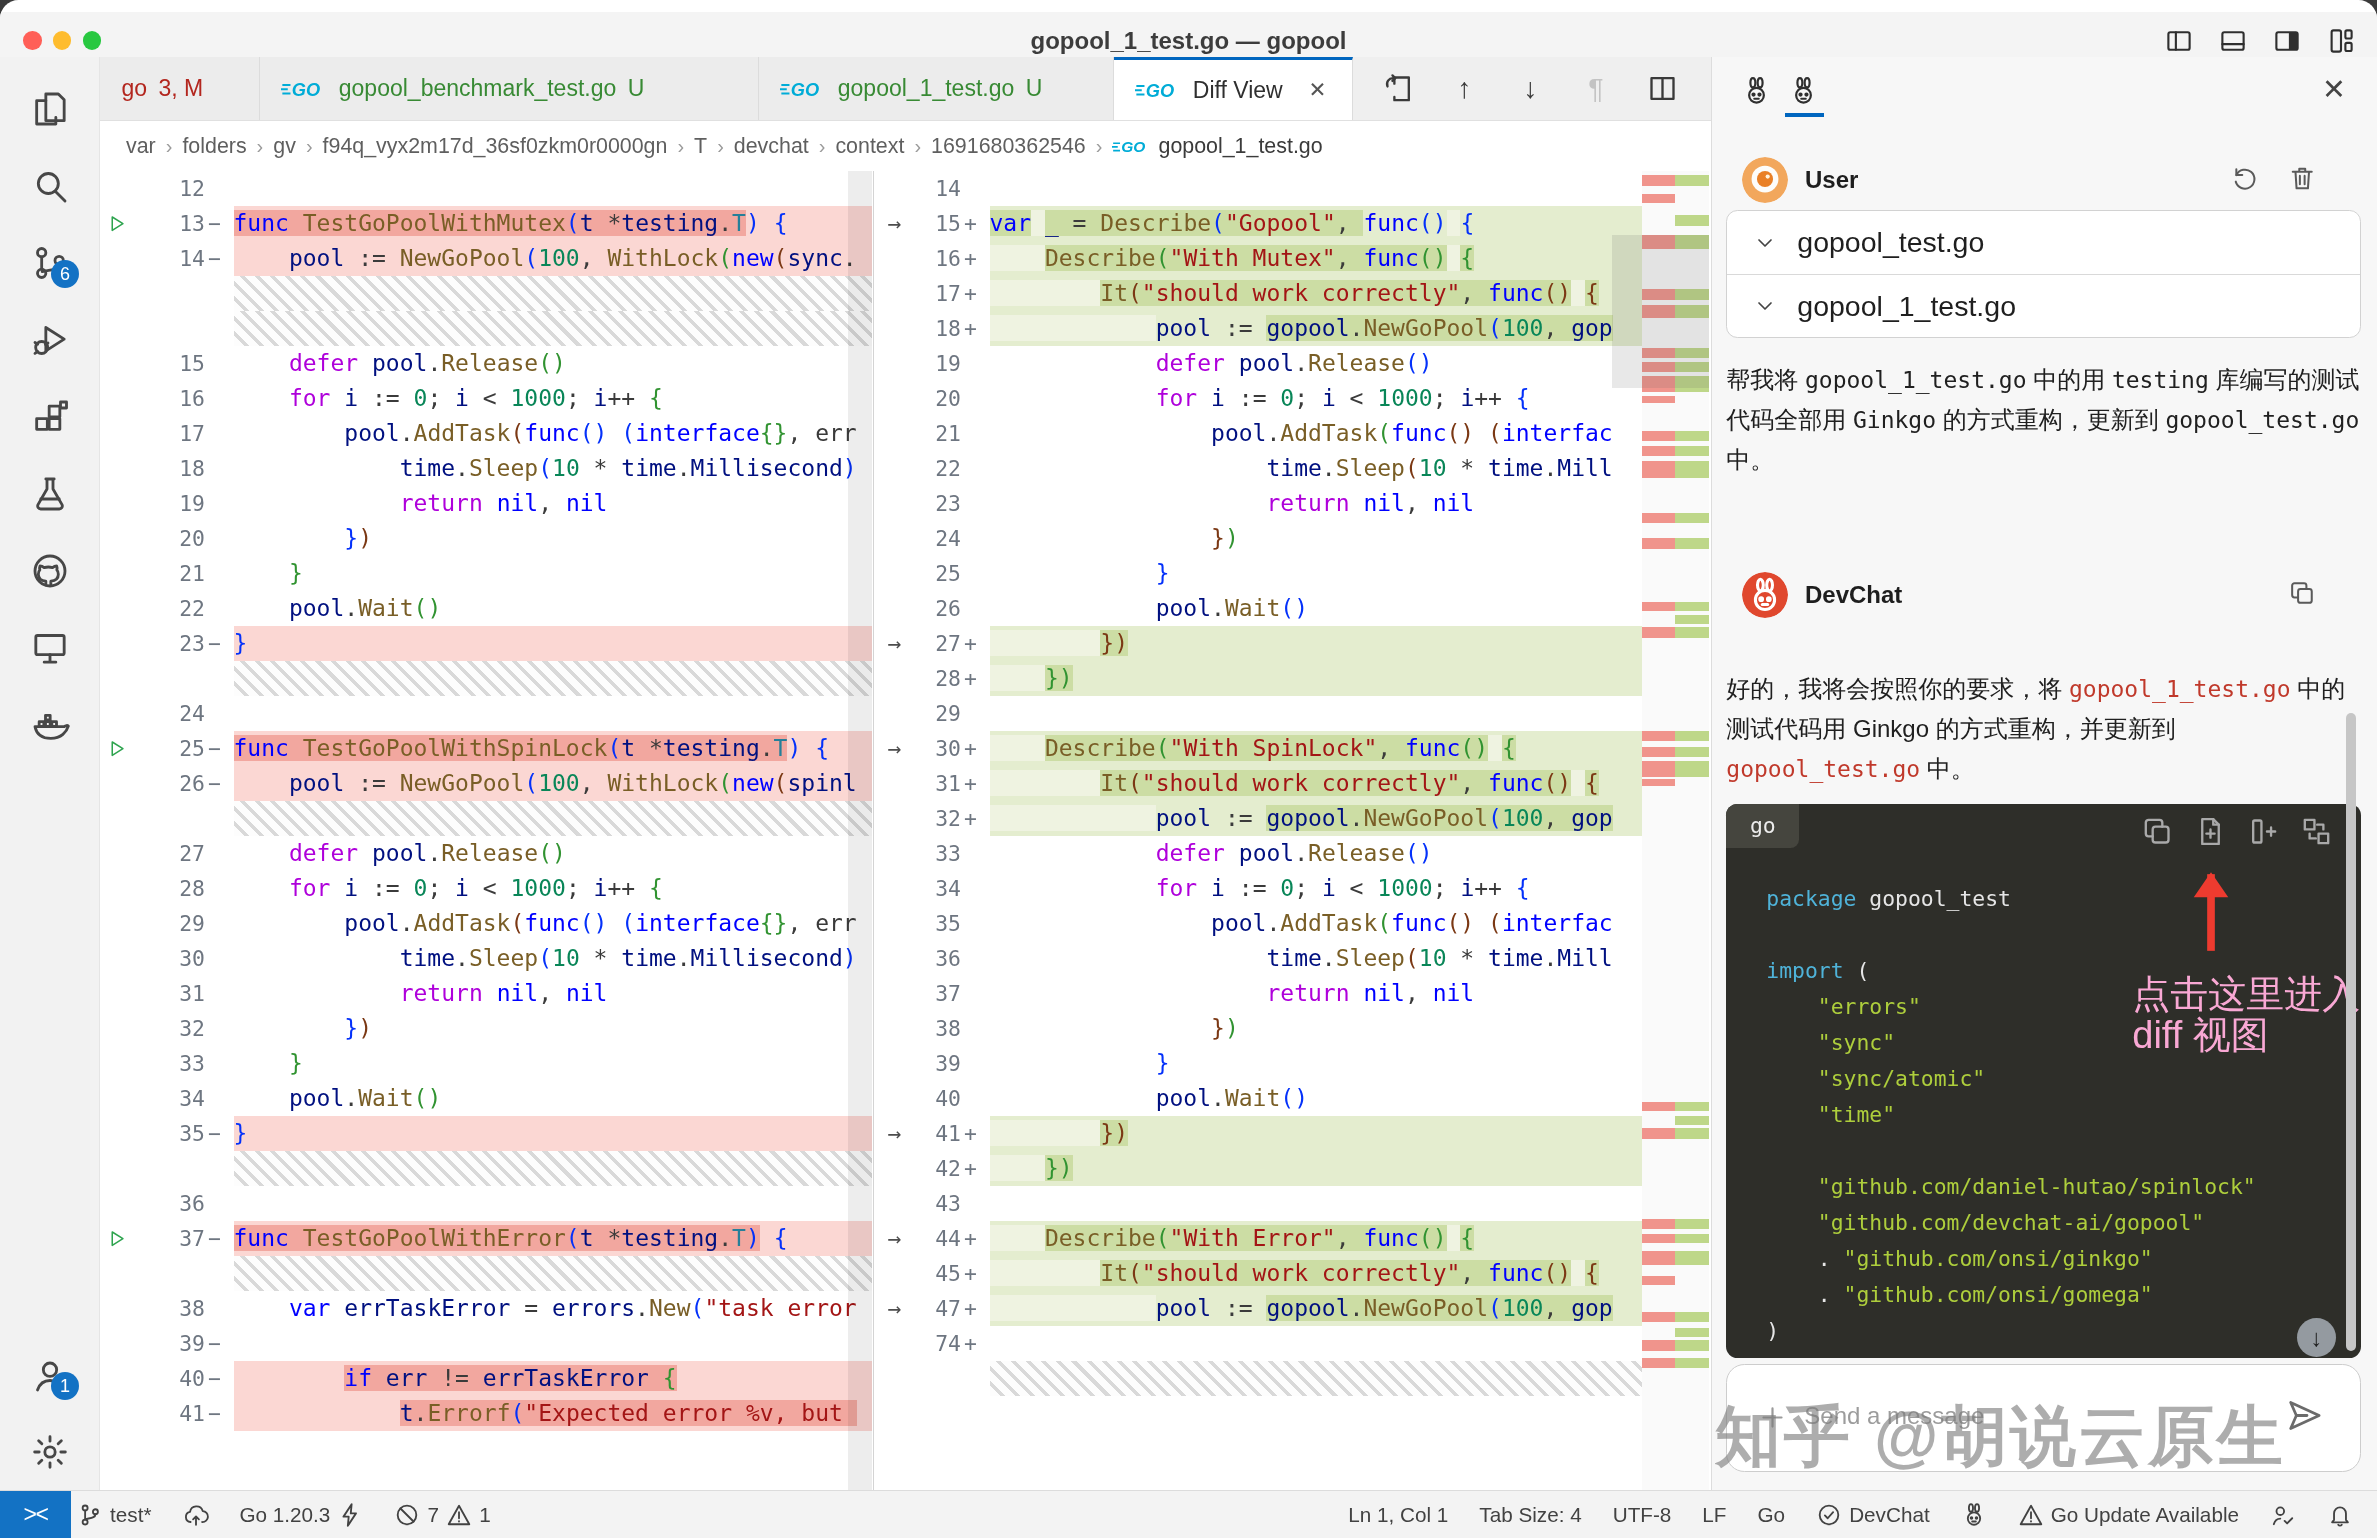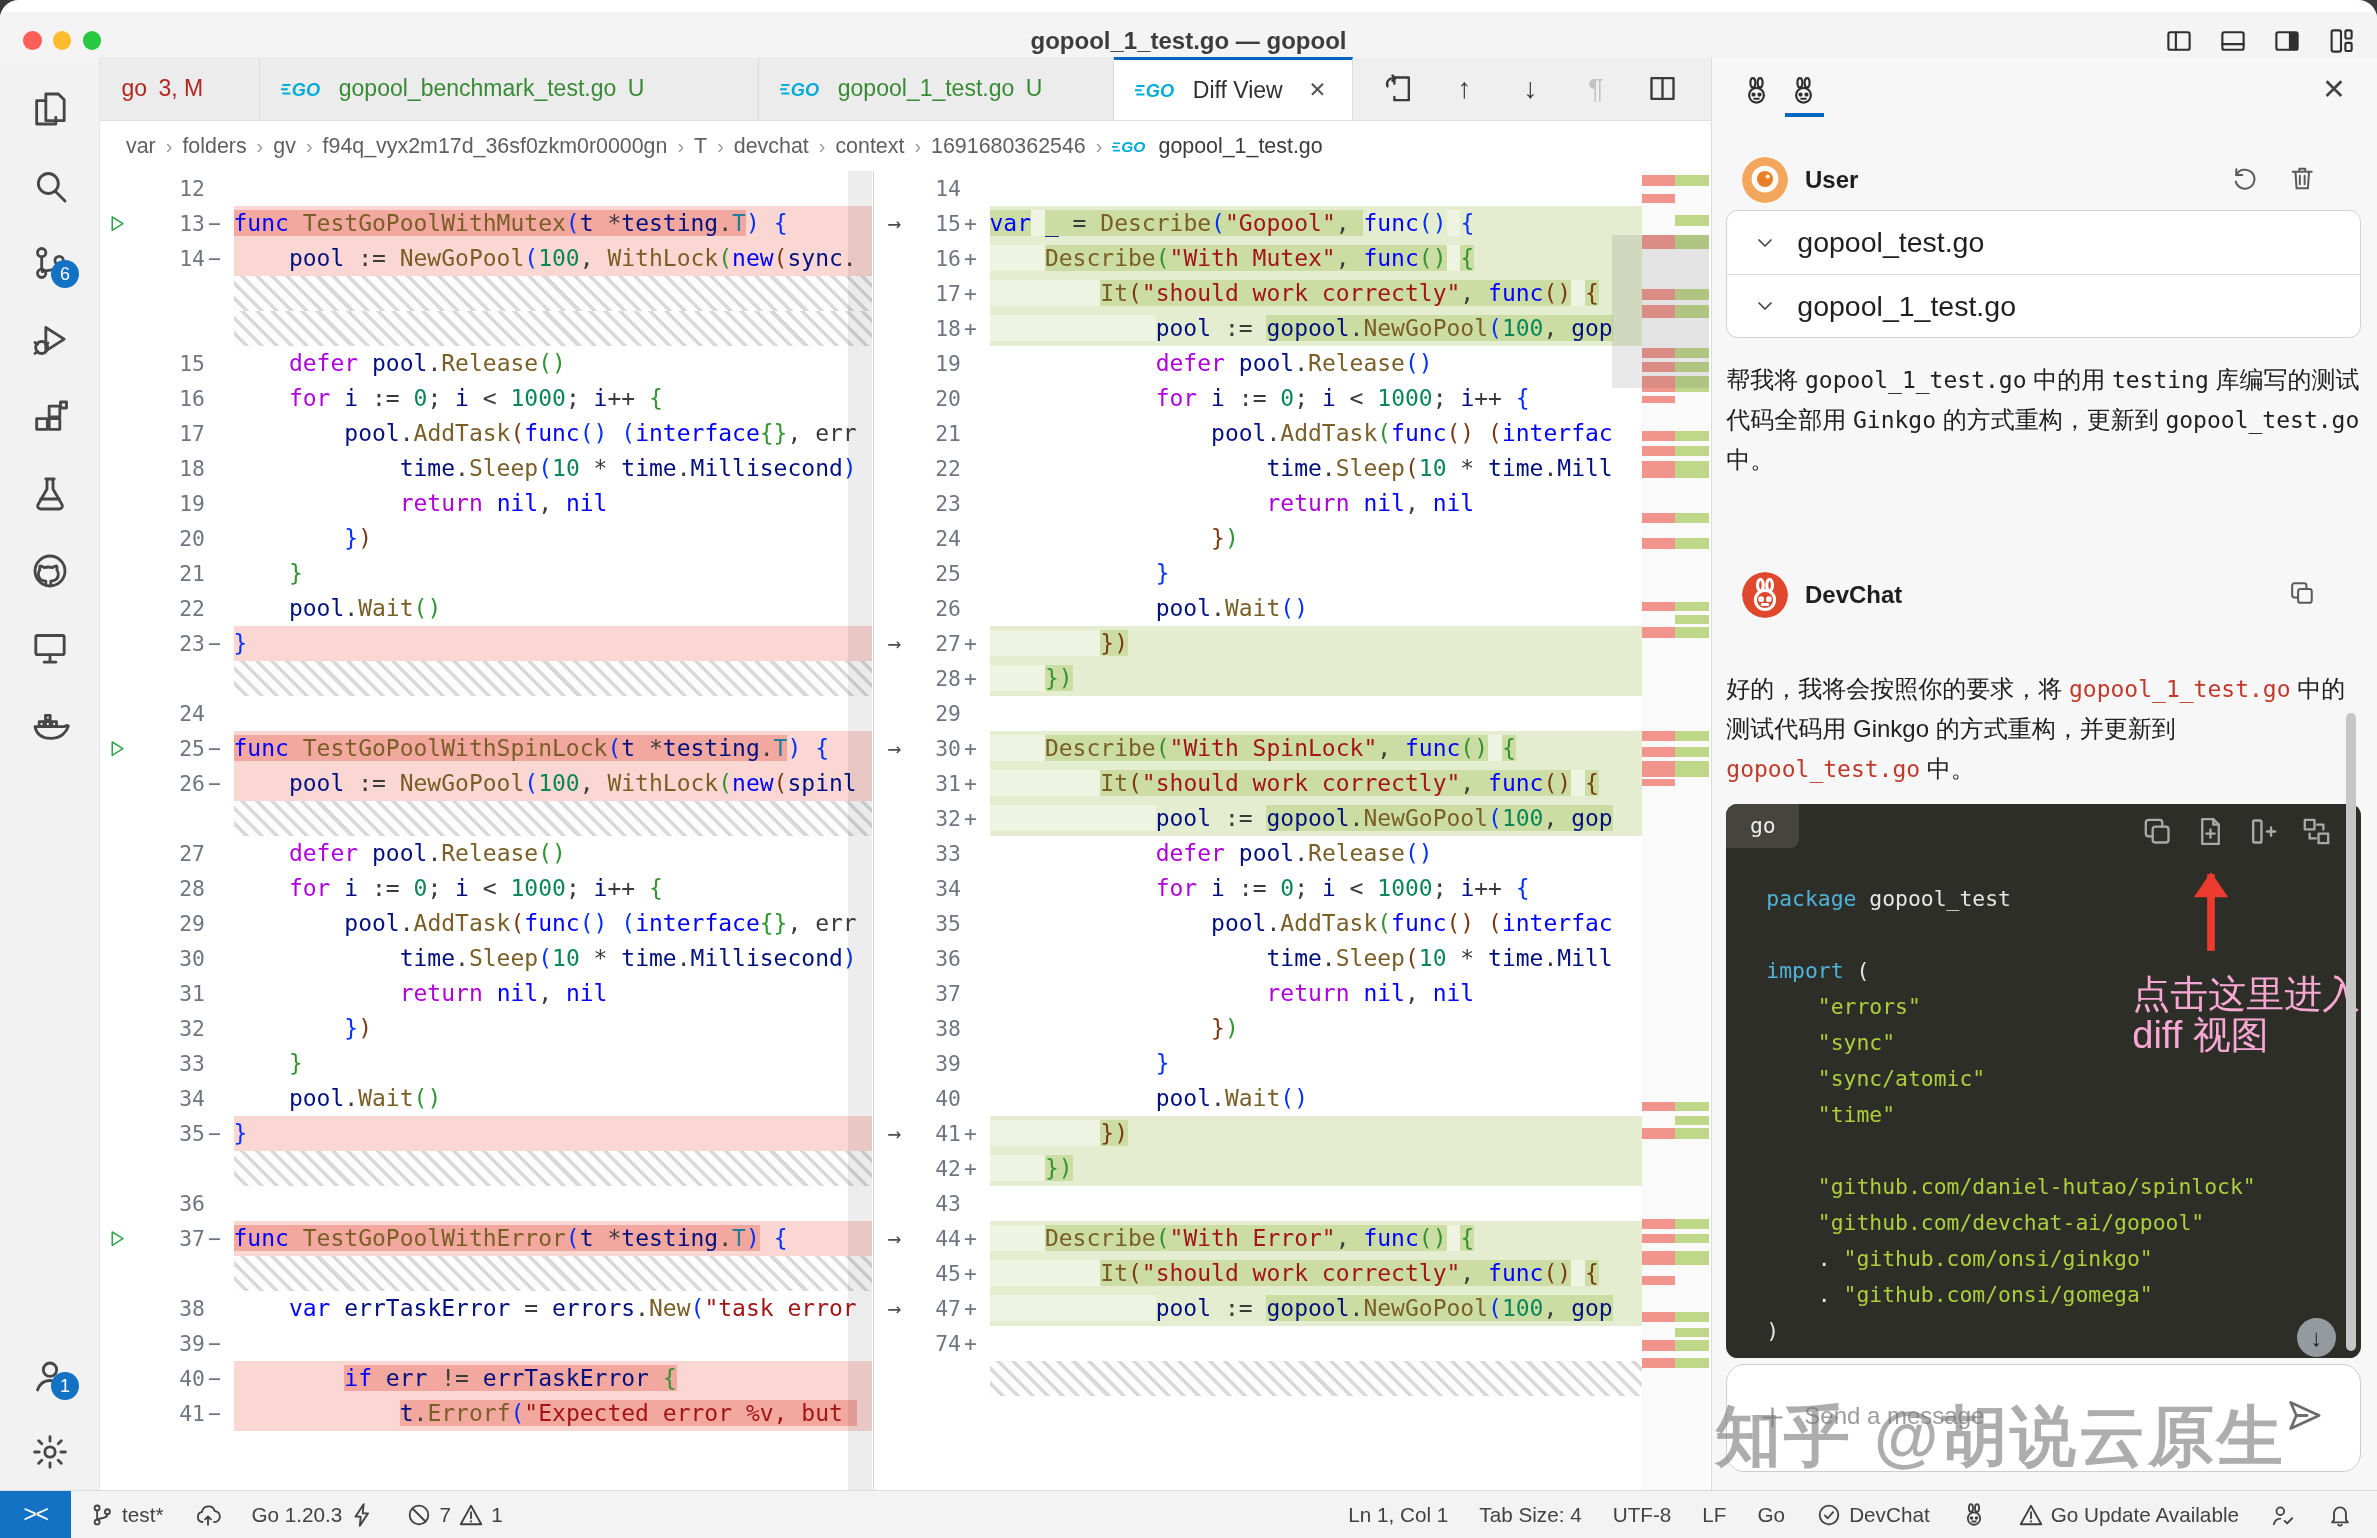--- a/index.html
+++ b/index.html
@@ -88,21 +88,21 @@
   .inputbox{position:absolute;left:14.3px;top:1307px;width:635px;height:108px;background:#fff;border:1.4px solid #cdcdcd;border-radius:18.5px}
   .inplus{position:absolute;left:30px;top:37px;width:31px;height:31px;color:#9a9a9a}
   .inph{position:absolute;left:77px;top:37px;font-size:24px;color:#9c9c9c}
   .insend{position:absolute;right:36px;top:31px;width:39px;height:39px;color:#6b6b6b}
   .watermark{position:absolute;left:2.9px;top:1335px;width:663px;overflow:hidden;font-size:66px;font-weight:700;letter-spacing:2.9px;color:rgba(122,122,122,0.62);white-space:nowrap}
   
   .statusbar{position:absolute;left:0;right:0;bottom:0;height:48px;background:#f3f3f3;border-top:0.7px solid #dcdcdc;display:flex;align-items:center;font-size:20.7px;color:#424242}
   .remotebox{width:71px;height:48px;background:#1372c4;color:#fff;display:flex;align-items:center;justify-content:center;font-size:23px;letter-spacing:-1.4px;flex:0 0 auto}
   .sitem{display:flex;align-items:center;gap:7.1px;white-space:nowrap}
   .sic{width:26px;height:26px;color:#424242}
-  .sleft{display:flex;gap:31px;align-items:center;padding-left:18px}
+  .sleft{display:flex;gap:31px;align-items:center;padding-left:6px}
   .sright{margin-left:auto;display:flex;gap:31px;align-items:center;padding-right:24px}
 </style>
 </head>
 <body>
 
 <div class="window">
 
   <div class="titlebar">
     <div class="lights">
       <div class="light" id="lt0" style="background: rgb(255, 95, 87);"></div>

